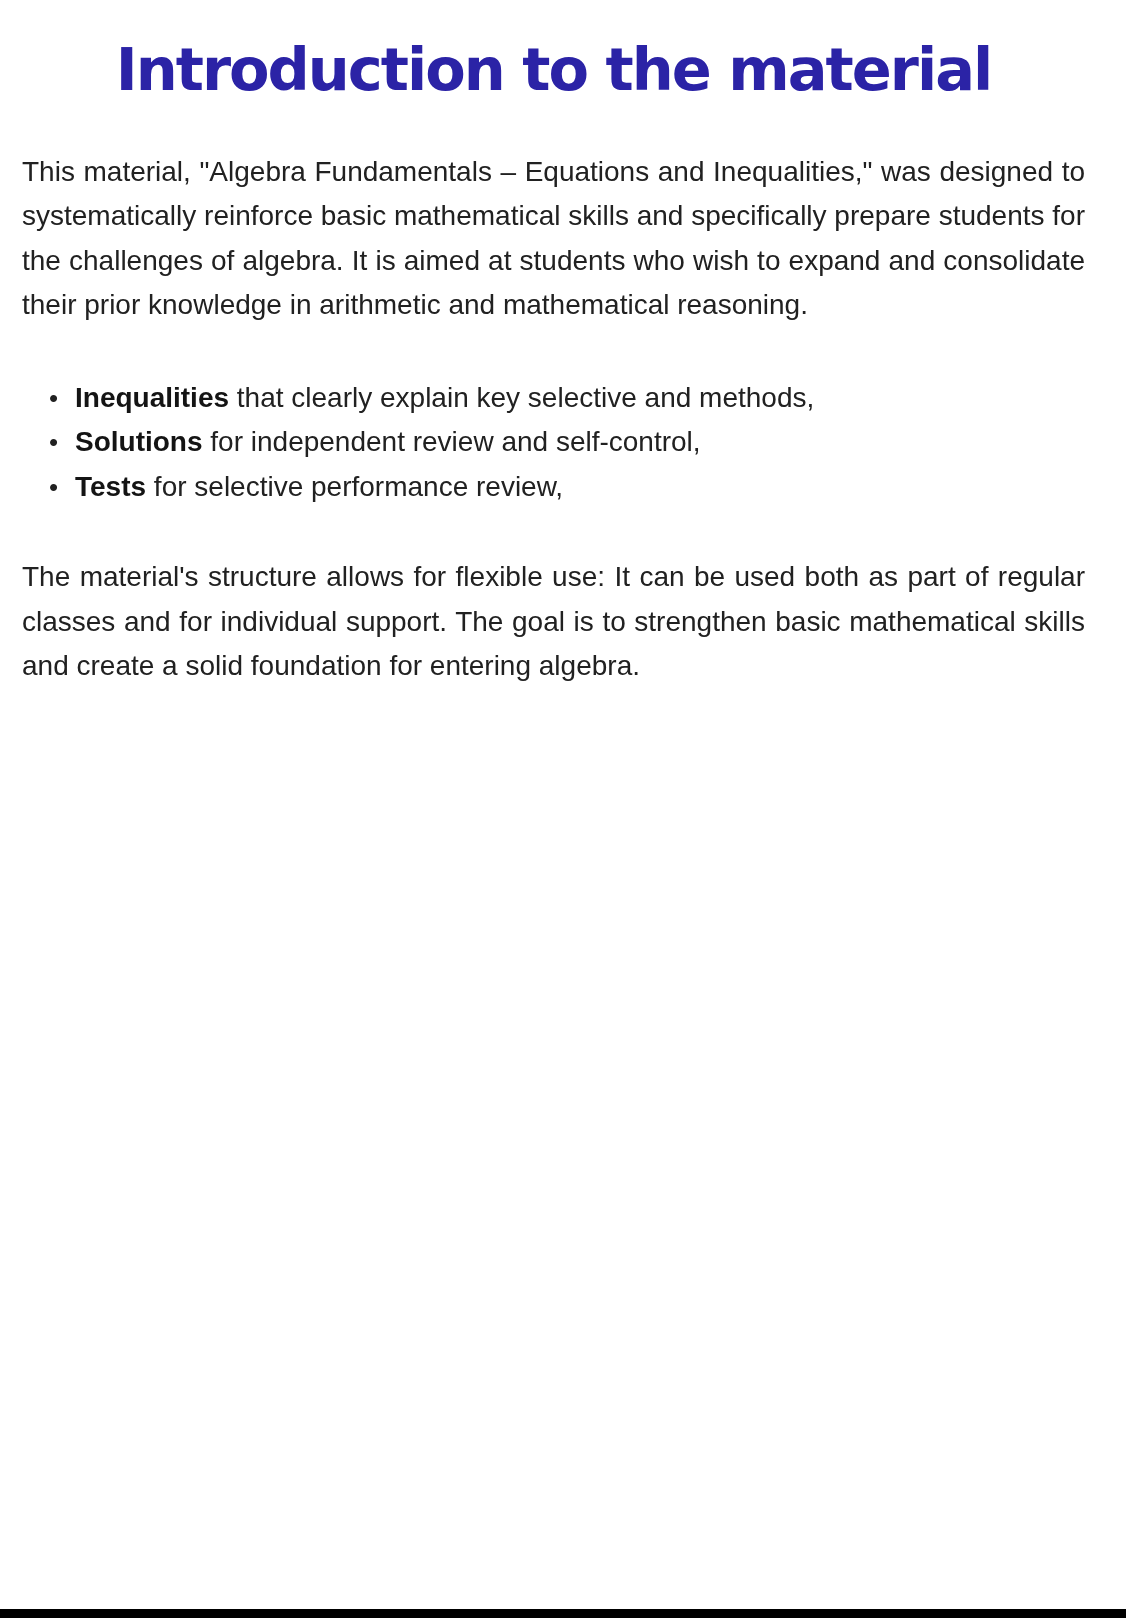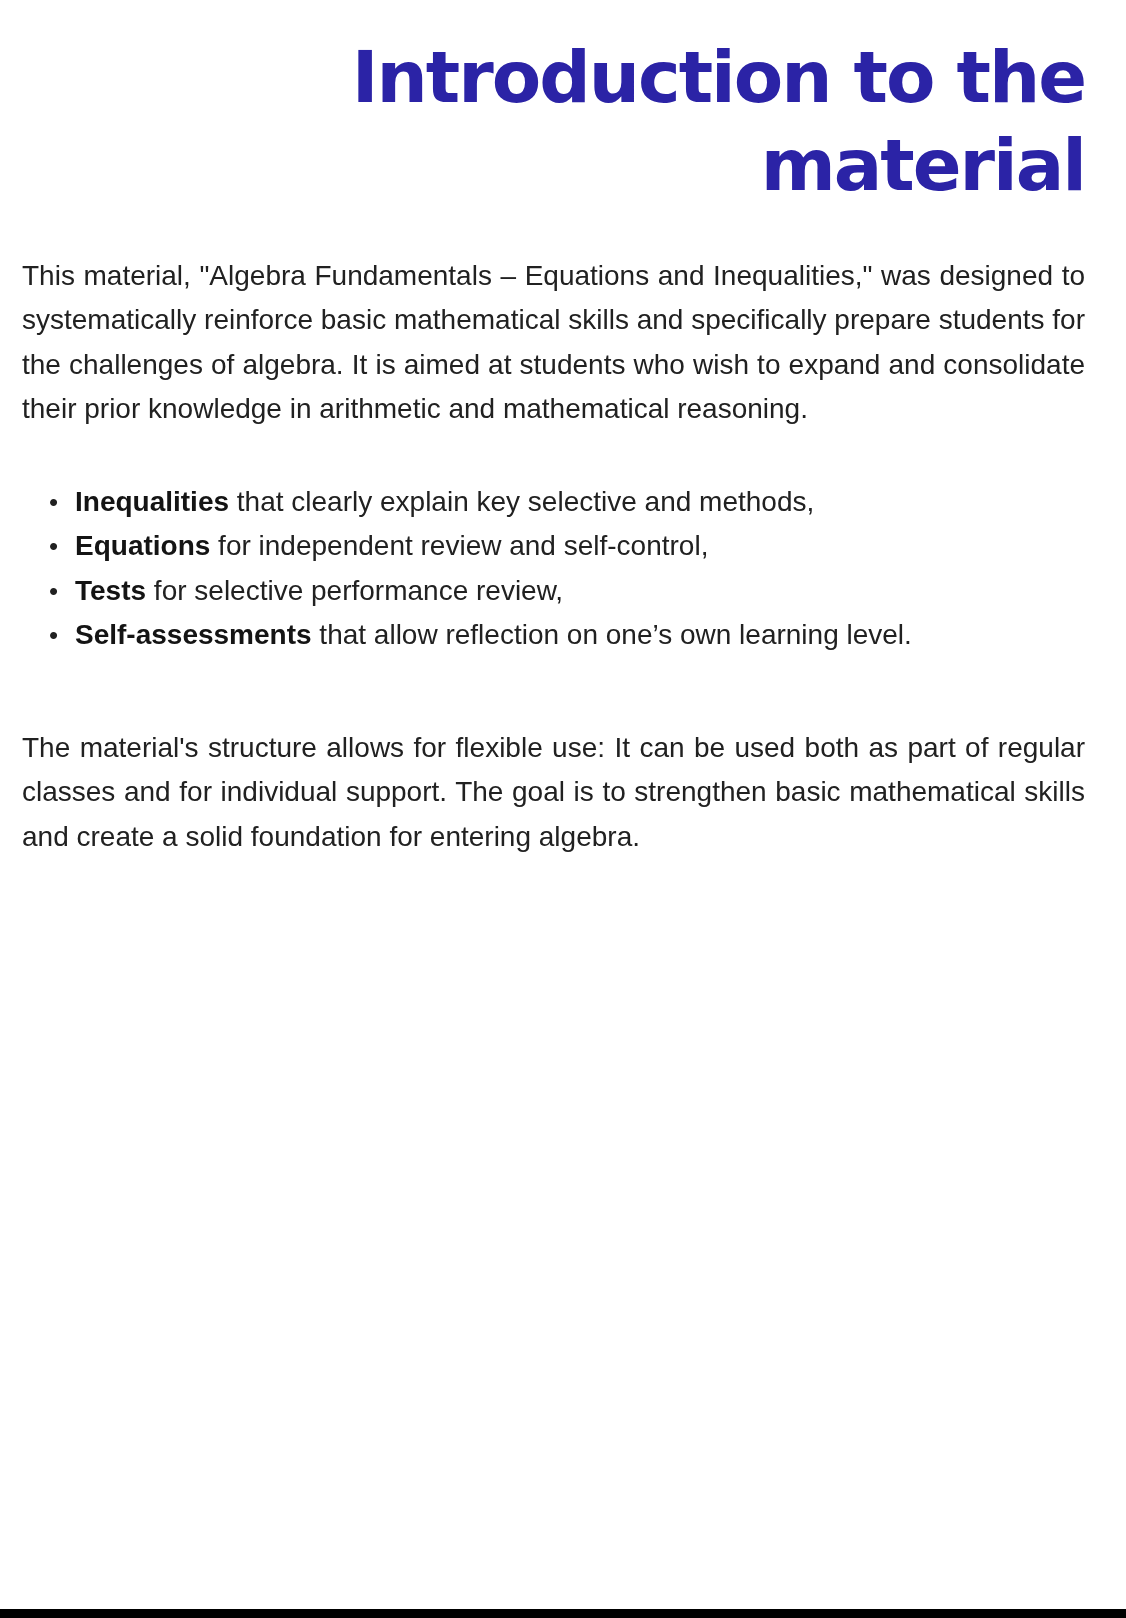--- a/index.html
+++ b/index.html
@@ -13,24 +13,24 @@
     overflow: hidden;
     font-family: "Liberation Sans", sans-serif;
     color: #212121;
   }
   .content {
     padding: 34px 41px 0 22px;
   }
   .doc-title {
     font-family: "DejaVu Sans", sans-serif;
     font-weight: 800;
-    font-size: 72px;
+    font-size: 59px;
     line-height: 1.22;
     letter-spacing: -2px;
-    text-align: right;
+    text-align: center;
     color: #2b23a6;
   }
   .body-text {
     font-size: 28px;
     line-height: 44.5px;
     font-weight: 400;
     color: #212121;
   }
   p.para {
     text-align: justify;
@@ -59,21 +59,21 @@
   }
   ul.includes-list li::before {
     content: "\2022";
     position: absolute;
     left: 27px;
     top: 0;
     font-size: 26px;
     color: #212121;
   }
   ul.includes-list li strong { font-weight: 700; color: #141414; }
-  .closing-group { margin-top: 68px; }
+  .closing-group { margin-top: 46px; }
   .bottom-divider {
     position: absolute;
     left: 0;
     bottom: 0;
     width: 100%;
     height: 9px;
     background: #000000;
   }
 </style>
 </head>
@@ -84,23 +84,22 @@
 
     <h1 class="doc-title">Introduction to the material</h1>
 
     <div class="para-group body-text">
       <p class="para">This material, "Algebra Fundamentals – Equations and Inequalities," was designed to systematically reinforce basic mathematical skills and specifically prepare students for the challenges of algebra. It is aimed at students who wish to expand and consolidate their prior knowledge in arithmetic and mathematical reasoning.</p>
     </div>
 
 
     <ul class="includes-list body-text">
       <li><strong>Inequalities</strong><span> that clearly explain key selective and methods,</span></li>
-      <li><strong>Equations</strong><span> for independent review and self-control,</span></li>
+      <li><strong>Solutions</strong><span> for independent review and self-control,</span></li>
       <li><strong>Tests</strong><span> for selective performance review,</span></li>
-      <li><strong>Self-assessments</strong><span> that allow reflection on one’s own learning level.</span></li>
     </ul>
 
     <div class="closing-group body-text">
       <p class="para">The material's structure allows for flexible use: It can be used both as part of regular classes and for individual support. The goal is to strengthen basic mathematical skills and create a solid foundation for entering algebra.</p>
     </div>
 
   </div>
 
   <div class="bottom-divider"></div>
 </div>

